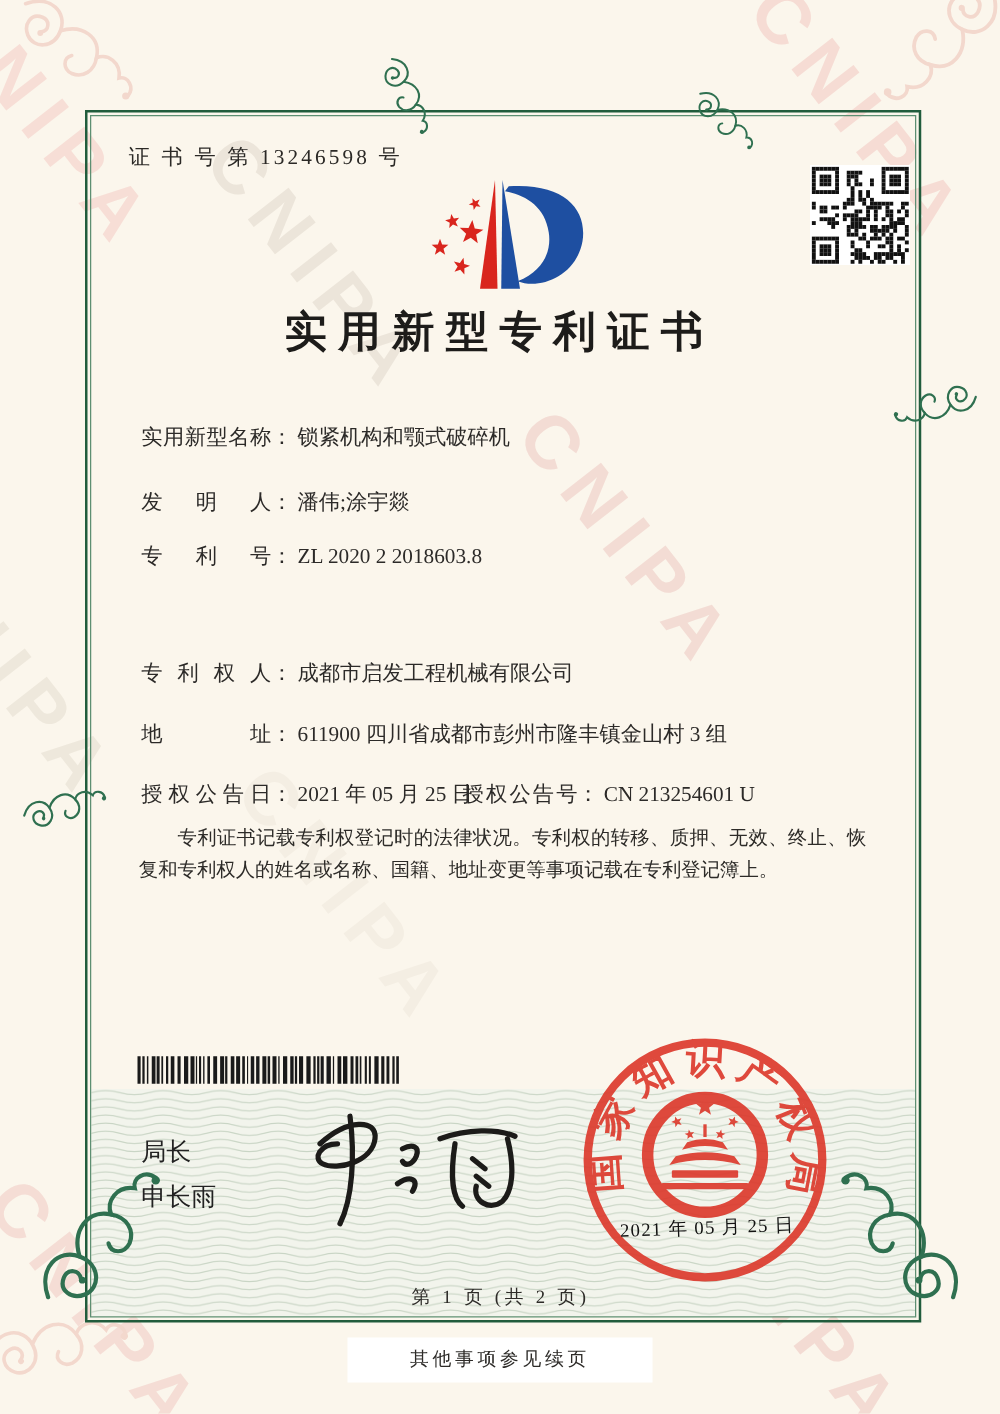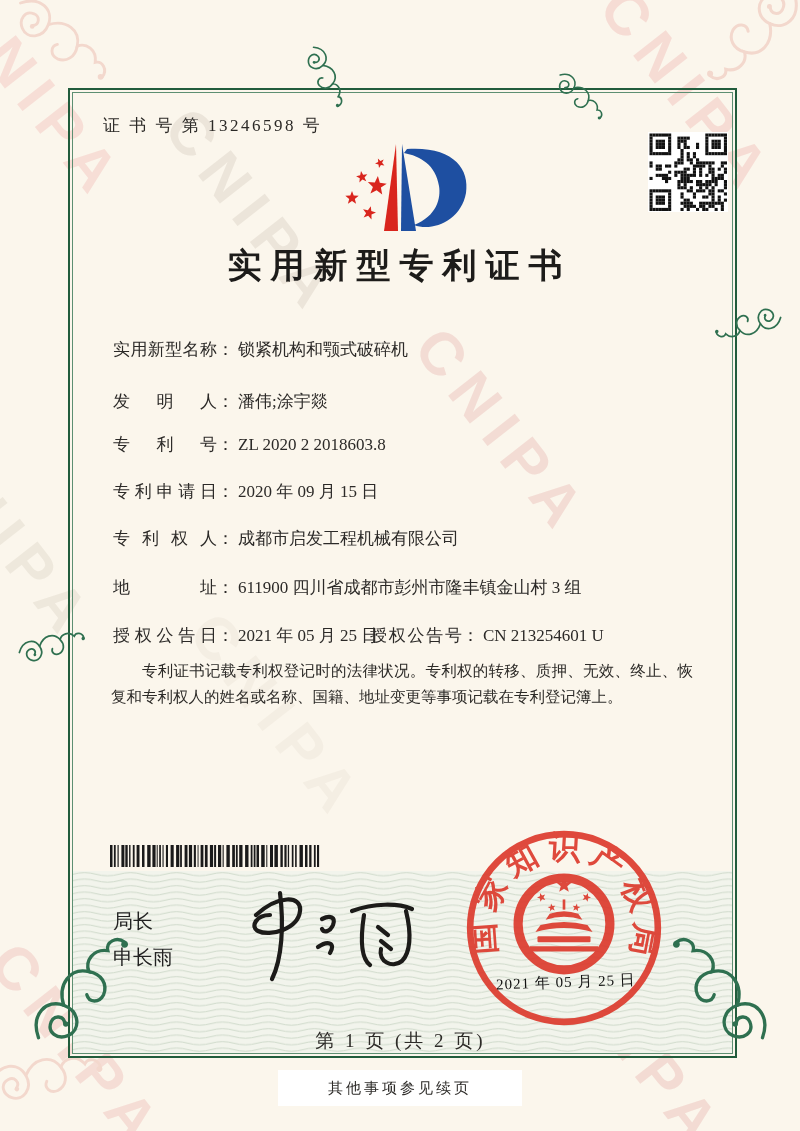--- a/index.html
+++ b/index.html
@@ -29,21 +29,21 @@
   .val{margin-left:4px;}
   
   .paras{position:absolute;left:111px;top:658px;width:582px;font-size:15.5px;line-height:25.5px;
          text-align:justify;color:#2d2b28;}
   .paras p{margin:0;text-indent:2em;}
   
   .signer{position:absolute;left:113px;font-size:20px;font-family:"Liberation Sans","DejaVu Sans",sans-serif;color:#222;}
   
   .sealdate{position:absolute;left:496px;top:973px;font-size:15px;letter-spacing:1px;color:#121212;
             transform:rotate(-2deg);z-index:6;}
-  .pageno{position:absolute;left:68px;top:1028px;width:665px;text-align:center;font-size:19px;
+  .pageno{position:absolute;left:68px;top:1028px;width:665px;text-align:center;font-size:15px;
           letter-spacing:3px;color:#2d2b28;}
   .footnote{position:absolute;left:278px;top:1070px;width:244px;height:36px;background:#ffffff;
             text-align:center;line-height:36px;font-size:15px;letter-spacing:3px;color:#2d2b28;}
   svg.abs{position:absolute;overflow:visible;}
 </style>
 </head>
 <body>
 
 <div class="page">
 
@@ -412,23 +412,20 @@
 
   <div class="field-row" style="top:338px">
     <span class="lbl">实用新型名称</span><span>：</span><span class="val">锁紧机构和颚式破碎机</span>
   </div>
   <div class="field-row" style="top:390px">
     <span class="lbl">发明人</span><span>：</span><span class="val">潘伟;涂宇燚</span>
   </div>
   <div class="field-row" style="top:433px">
     <span class="lbl">专利号</span><span>：</span><span class="val">ZL 2020 2 2018603.8</span>
   </div>
-  <div class="field-row" style="top:480px">
-    <span class="lbl">专利申请日</span><span>：</span><span class="val">2020 年 09 月 15 日</span>
-  </div>
   <div class="field-row" style="top:527px">
     <span class="lbl">专利权人</span><span>：</span><span class="val">成都市启发工程机械有限公司</span>
   </div>
   <div class="field-row" style="top:576px">
     <span class="lbl">地址</span><span>：</span><span class="val">611900 四川省成都市彭州市隆丰镇金山村 3 组</span>
   </div>
   <div class="field-row" style="top:624px">
     <span class="lbl">授权公告日</span><span>：</span><span class="val">2021 年 05 月 25 日</span>
     <span class="pair2">
       <span class="lbl2">授权公告号</span><span>：</span><span class="val">CN 213254601 U</span>

